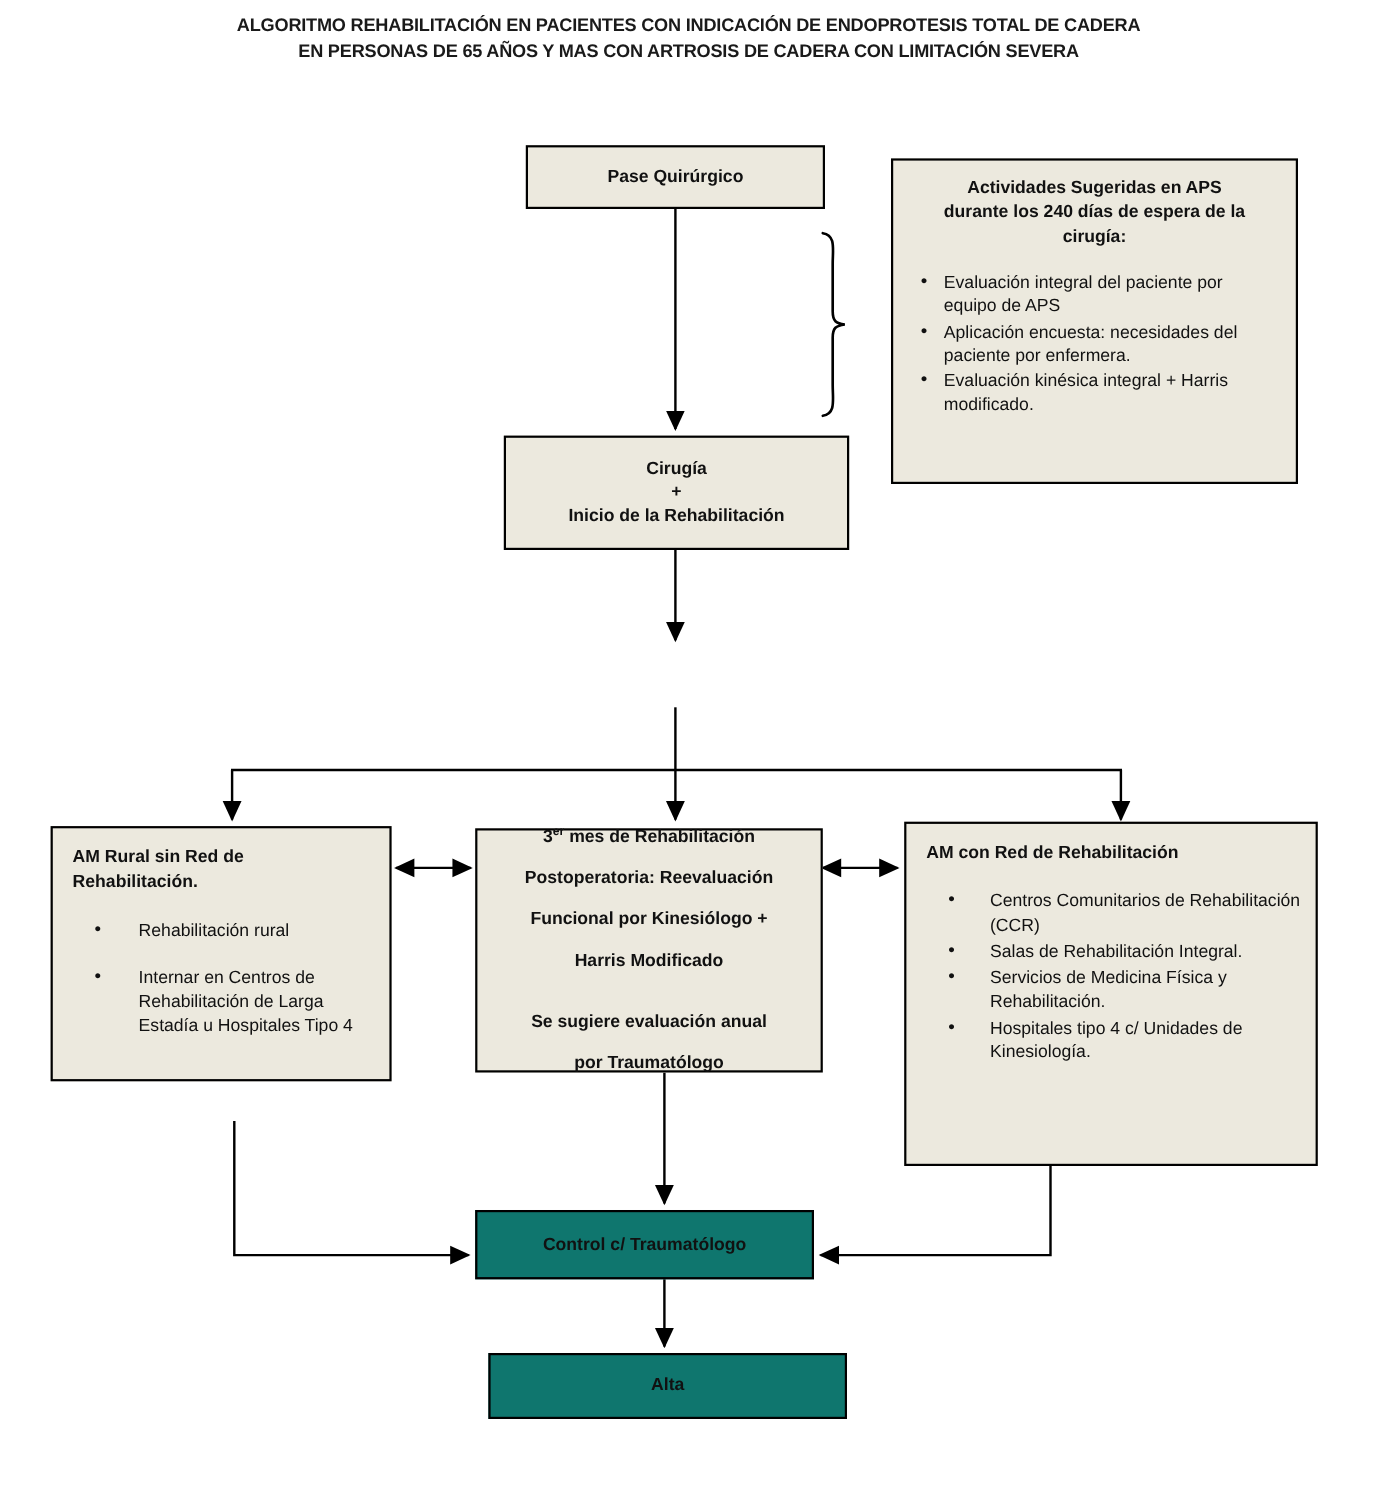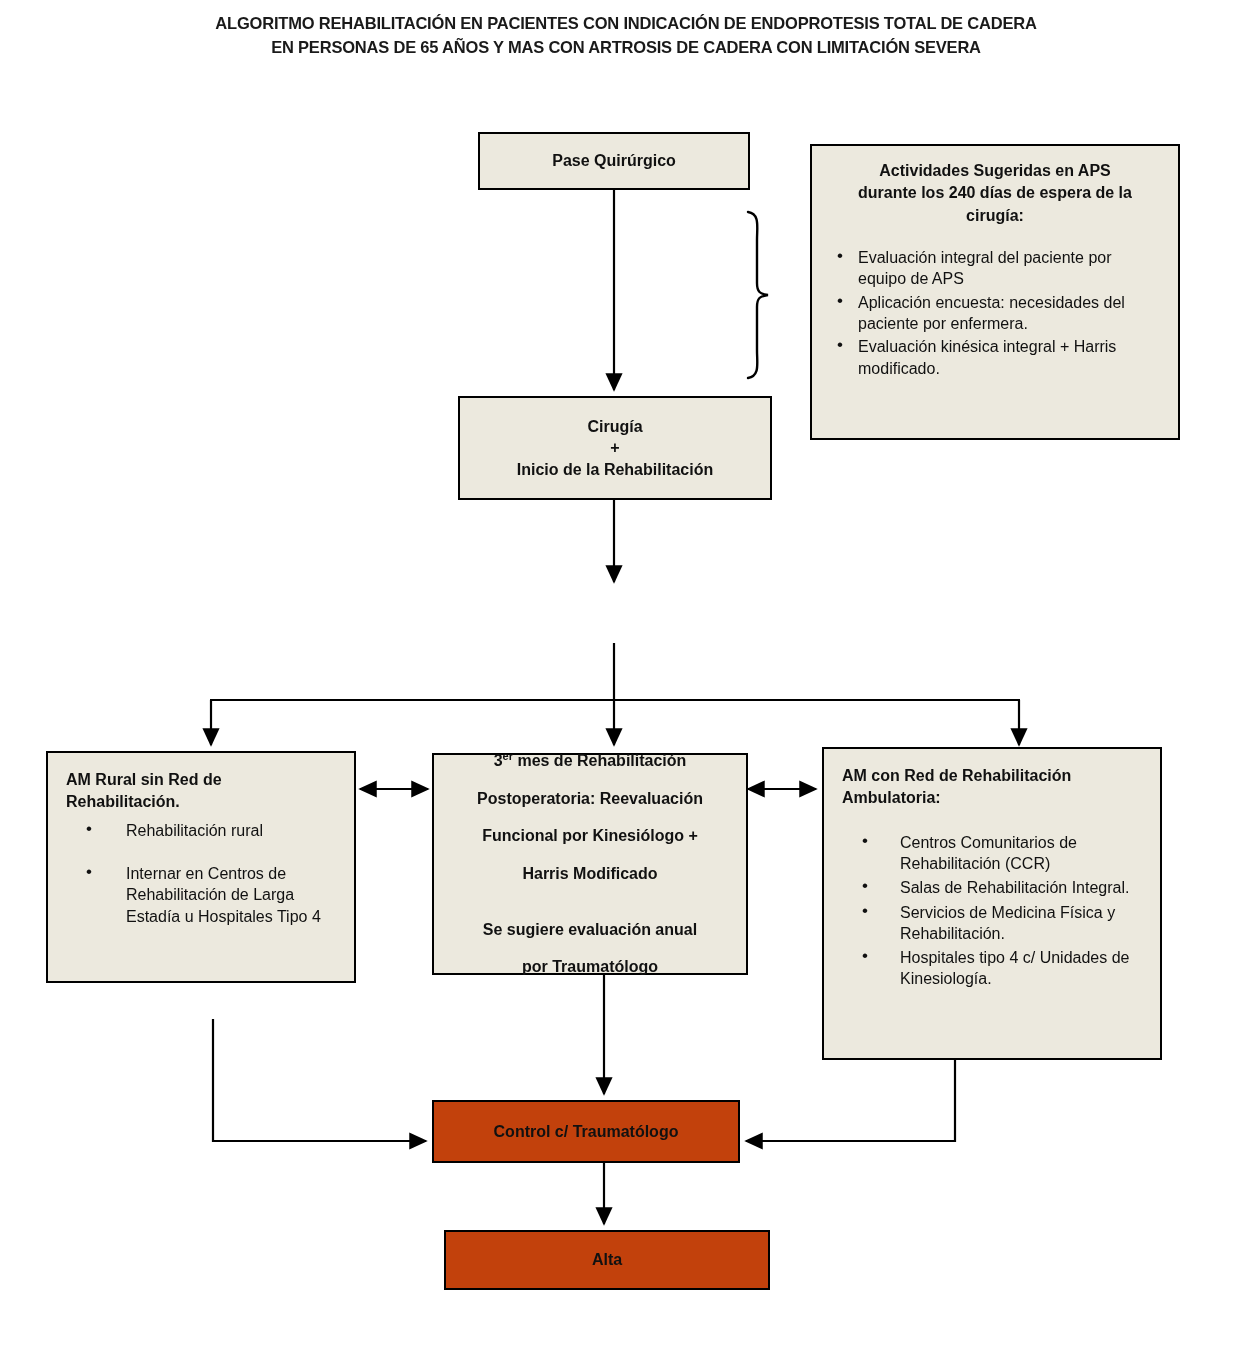--- a/index.html
+++ b/index.html
@@ -42,21 +42,21 @@
   .node {
     position: absolute;
     box-sizing: border-box;
     border: 2.5px solid #000000;
     background: #ECE9DE;
     display: flex;
     flex-direction: column;
     justify-content: center;
     align-items: center;
   }
-  .node.white { background: #c2410c; }
+  .node.white { background: #0f766e; }
   .node.textleft {
     justify-content: flex-start;
     align-items: stretch;
   }
   .node-title {
     font-weight: bold;
     font-size: 16px;
     line-height: 1.35;
     color: #111111;
   }
@@ -101,21 +101,21 @@
   
   #aps-panel { padding: 14px 16px 10px 16px; }
   #aps-panel .bullets { margin-top: 20px; }
   #aps-panel .bullets li {
     padding-left: 30px;
     margin-bottom: 2px;
   }
   #aps-panel .bullets li::before { left: 9px; top: -1px; }
   
   #rural-panel { padding: 16px 14px 10px 18px; }
-  #rural-panel .bullets { margin-top: 6px; }
+  #rural-panel .bullets { margin-top: 22px; }
   #rural-panel .bullets li {
     padding-left: 60px;
     margin-bottom: 22px;
   }
   #rural-panel .bullets li::before { left: 20px; top: -1px; }
   
   #ambul-panel { padding: 16px 12px 10px 18px; }
   #ambul-panel .bullets { margin-top: 22px; }
   #ambul-panel .bullets li {
     padding-left: 58px;
@@ -232,24 +232,23 @@
     <div class="panel-heading left">
       <div>AM Rural sin Red de</div>
       <div>Rehabilitación.</div>
     </div>
     <ul class="bullets">
       <li>Rehabilitación rural</li>
       <li>Internar en Centros de Rehabilitación de Larga Estadía  u Hospitales Tipo 4</li>
     </ul>
   </div>
 
-  <div class="node textleft" id="ambul-panel" style="left:822px; top:747px; width:340px; height:313px;">
+  <div class="node textleft" id="ambul-panel" style="left:822px; top:747px; width:376px; height:313px;">
     <div class="panel-heading left">
       <div>AM con Red de Rehabilitación</div>
-      <div>Ambulatoria:</div>
     </div>
     <ul class="bullets">
       <li>Centros Comunitarios de Rehabilitación (CCR)</li>
       <li>Salas de Rehabilitación Integral.</li>
       <li>Servicios de Medicina Física y Rehabilitación.</li>
       <li>Hospitales tipo 4 c/ Unidades de Kinesiología.</li>
     </ul>
   </div>
 
 </div>

